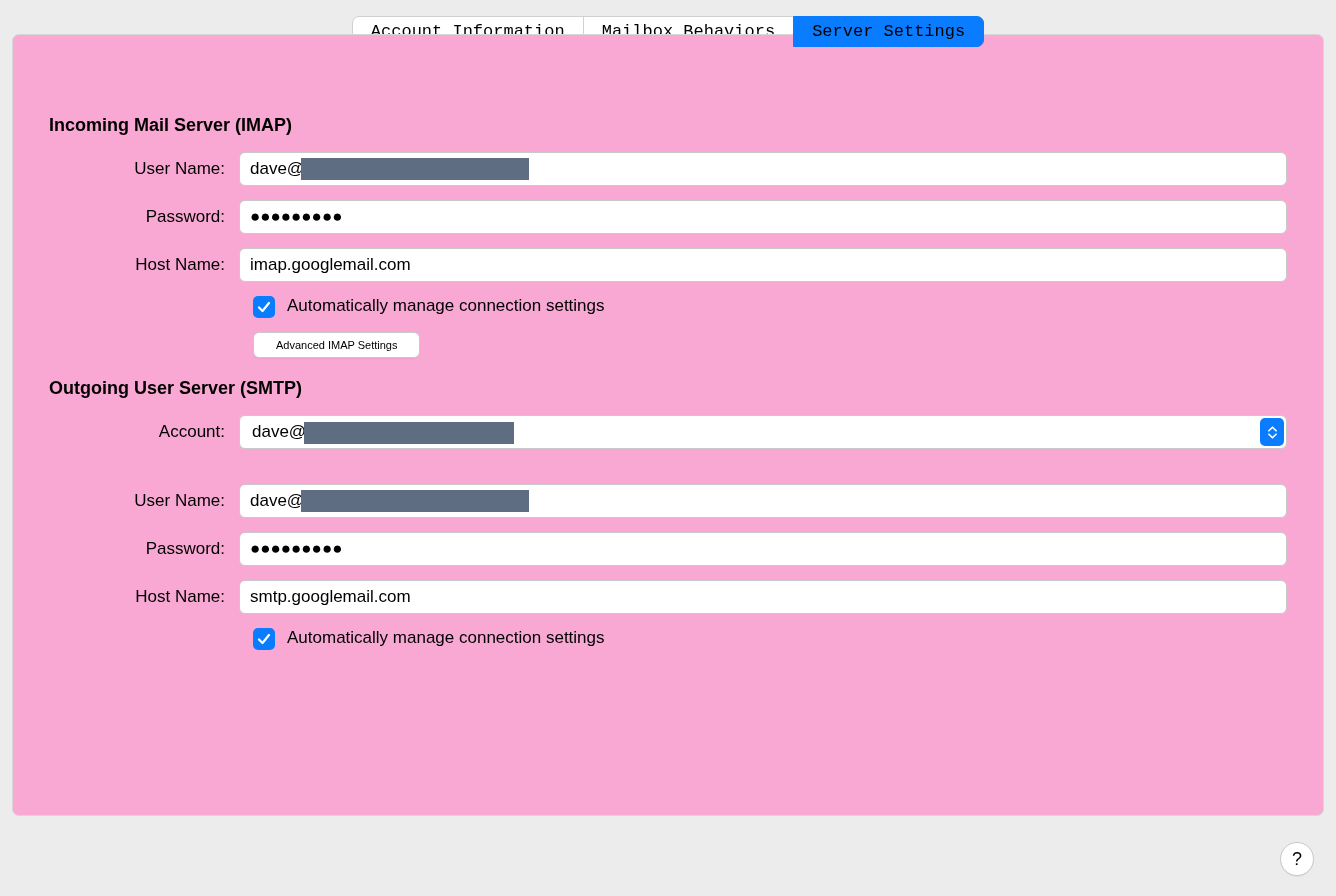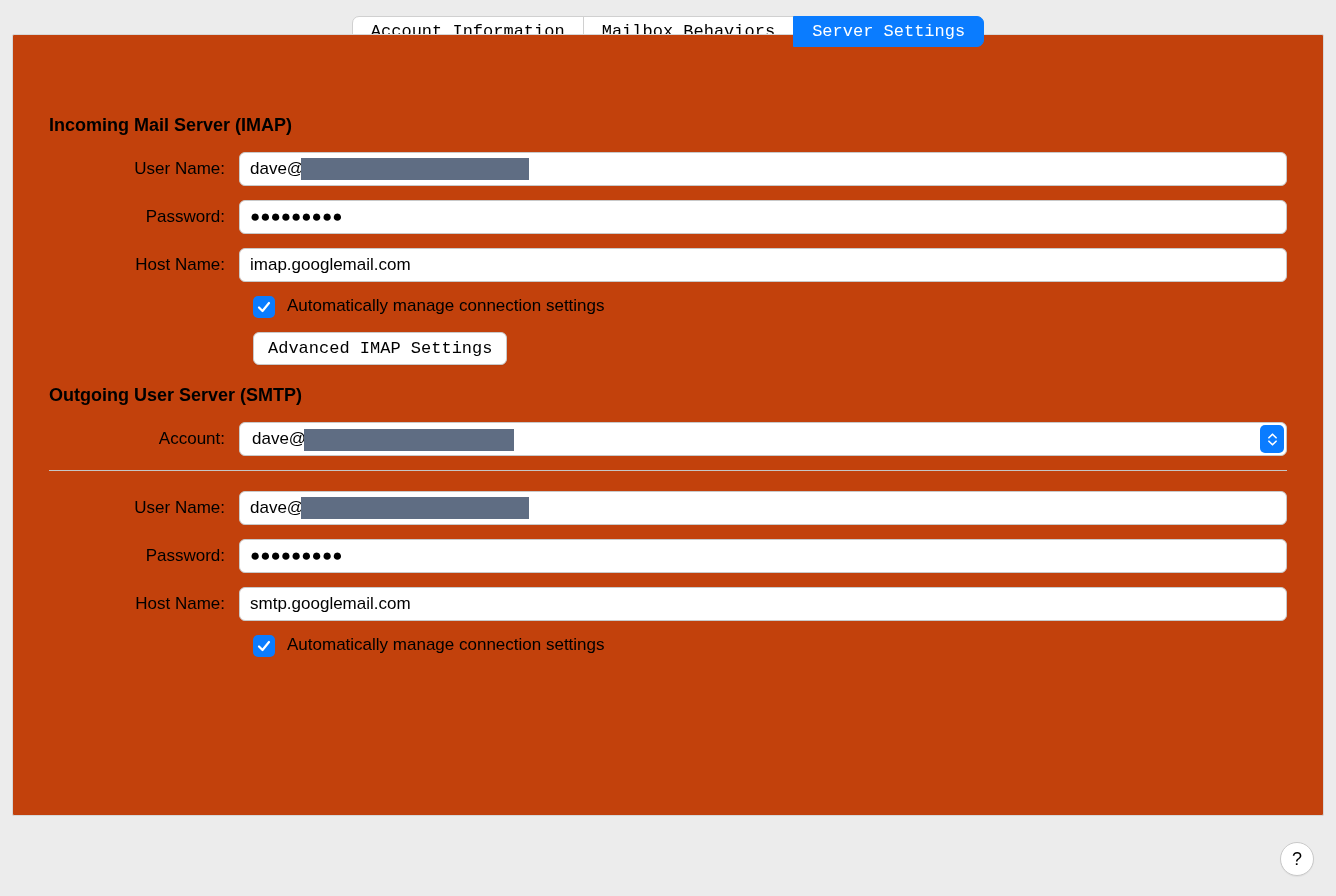--- a/index.html
+++ b/index.html
@@ -36,32 +36,32 @@
       border-bottom-left-radius: 7px;
       margin-left: 0;
     }
     .segmented-control .segment:last-child {
       border-top-right-radius: 7px;
       border-bottom-right-radius: 7px;
     }
     .segmented-control .segment.active {
       background: #0a7cff;
       border-color: #0a7cff;
-      color: #ffffff;
+      color: #000000;
       z-index: 1;
     }
     .panel-wrap {
       position: absolute;
       top: 34px;
       left: 12px;
       right: 12px;
       bottom: 80px;
-      background: #c2410c;
+      background: #f9a8d4;
       border: 1px solid #d7d7d7;
-      border-radius: 2px;
+      border-radius: 7px;
       padding: 80px 36px 40px 36px;
     }
     .section-title {
       font-weight: 700;
       font-size: 18px;
       margin-bottom: 16px;
       margin-top: 8px;
     }
     .section-title.first {
       margin-top: 0;
@@ -130,23 +130,23 @@
       font-size: 17px;
     }
     .button-row {
       padding-left: 204px;
       margin-bottom: 20px;
     }
     .push-button {
       background: #fff;
       border: 1px solid #c9c9c9;
       border-radius: 6px;
-      padding: 6px 14px;
-      font-size: 17px;
-      font-family: Liberation Mono, monospace;
+      padding: 6px 22px;
+      font-size: 11px;
+      font-family: Liberation Sans, sans-serif;
       cursor: pointer;
       box-shadow: 0 1px 1px rgba(0,0,0,0.05);
     }
     .select-wrap {
       flex: 1;
       position: relative;
     }
     .select-display {
       width: 100%;
       height: 34px;

